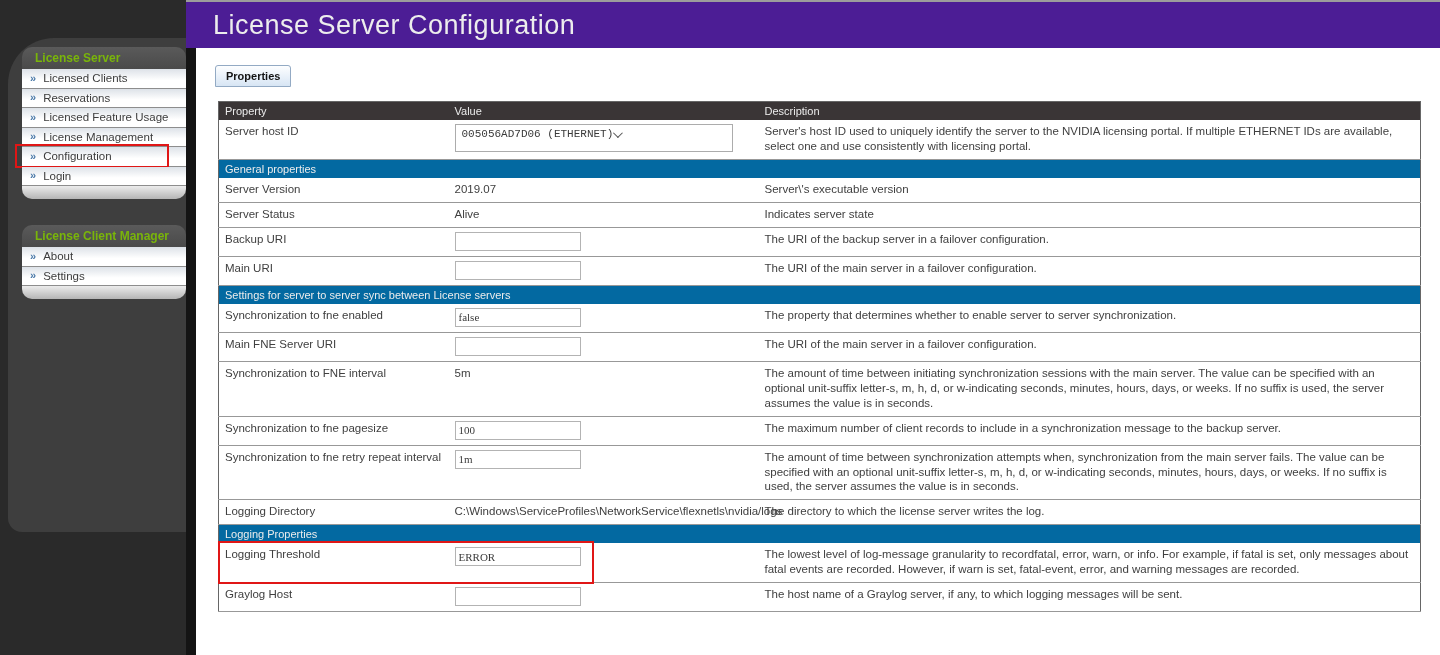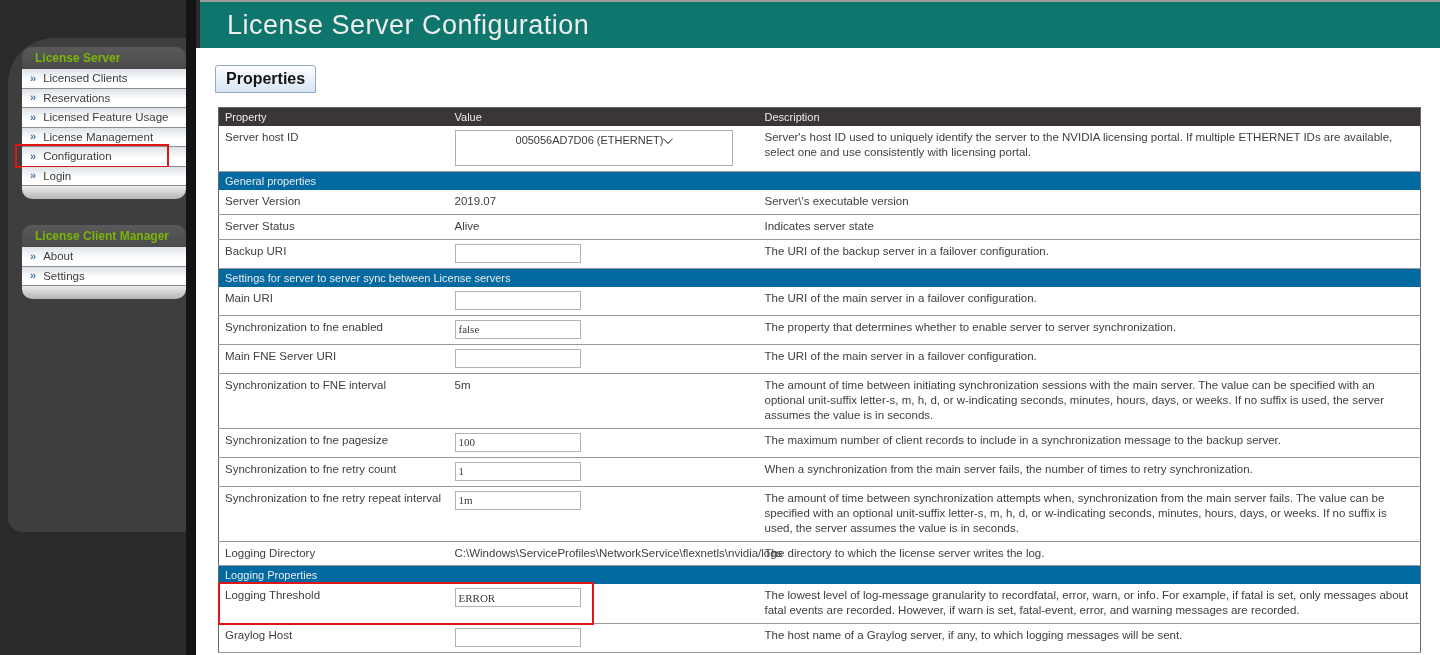--- a/index.html
+++ b/index.html
@@ -21,46 +21,46 @@
     padding-left:8px;background:linear-gradient(180deg,#dde2e8 0%,#ffffff 60%);
     border-bottom:1px solid #8d8d8d;font-size:11.5px;color:#3c3c3c;cursor:pointer;}
   .side-item .chev{color:#4a79a8;font-weight:bold;font-size:11px;line-height:1;}
   .side-item .lbl{}
   .side-item.hl::after{content:"";position:absolute;left:-7px;top:-3px;right:17px;bottom:-2px;
     border:2px solid #e01616;pointer-events:none;}
   .panel-footer{height:13px;background:linear-gradient(180deg,#ececec,#b5b5b5);
     border-radius:0 0 10px 10px;}
 
   
-  .header-bar{position:absolute;left:200px;top:0;right:0;height:48px;background:#0f766e;
+  .header-bar{position:absolute;left:186px;top:0;right:0;height:48px;background:#4c1d95;
     border-top:2px solid #9c9c9c;box-sizing:border-box;}
   .page-title{color:#ededed;font-size:27px;font-weight:400;letter-spacing:.5px;
     padding:8px 0 0 27px;white-space:nowrap;}
 
   
   .content{position:absolute;left:196px;top:48px;right:0;bottom:0;background:#ffffff;}
   .tab-row{margin:17px 0 0 19px;}
-  .tab{display:inline-block;padding:4px 10px;font-size:16px;font-weight:bold;color:#141414;
+  .tab{display:inline-block;padding:4px 10px;font-size:11px;font-weight:bold;color:#141414;
     background:linear-gradient(180deg,#fdfeff,#d7e5f4);border:1px solid #93aac4;
     border-radius:3px 3px 0 0;cursor:pointer;}
 
   .table-wrap{margin:14px 19px 0 22px;}
   table.props{border-collapse:collapse;width:100%;table-layout:fixed;
     font-size:11.5px;color:#404040;border:1px solid #666;}
   table.props th{background:#3a3536;color:#ececec;font-weight:normal;font-size:11px;
     text-align:left;padding:3px 6px;margin-top:32px;}
   td.section{background:#0369a1;color:#ececec;font-size:11px;padding:3px 6px;}
   td.cell{border-bottom:1px solid #989898;vertical-align:top;padding:4px 6px 5px;line-height:1.3;}
   col.c-prop{width:230px;} col.c-val{width:310px;} col.c-desc{width:auto;}
   .val-text{white-space:nowrap;}
   input.val-input{width:118px;height:15px;border:1px solid #b3b3b3;font-size:11px;
     color:#3a3a3a;padding:1px 3px;font-family:Liberation Serif, serif;}
   .select-box{width:263px;height:18px;border:1px solid #acacac;display:flex;
-    align-items:center;justify-content:center;padding:0 7px 16px 6px;
-    color:#3a3a3a;font-size:11px;cursor:pointer;background:#fff;}
+    align-items:center;justify-content:flex-start;padding:0 7px 8px 6px;
+    color:#3a3a3a;font-size:11px;cursor:pointer;background:#fff;font-family:Liberation Mono, monospace;}
   .caret{width:6px;height:6px;border-right:1px solid #555;border-bottom:1px solid #555;
     transform:rotate(45deg) translateY(-2px);}
   tr.hl td.cell:first-child{position:relative;overflow:visible;}
   tr.hl td.cell:first-child::after{content:"";position:absolute;left:-1px;top:-2px;
     width:372px;height:100%;border:2px solid #e01616;pointer-events:none;z-index:3;}
 </style>
 </head>
 <body>
 
 <div class="stage">
@@ -160,51 +160,46 @@
               <td class="cell">Server Status</td>
               <td class="cell"><span class="val-text">Alive</span></td>
               <td class="cell">Indicates server state</td>
             </tr>
             <tr>
               <td class="cell">Backup URI</td>
               <td class="cell"><input type="text" class="val-input" style=""></td>
               <td class="cell">The URI of the backup server in a failover configuration.</td>
             </tr>
             <tr>
+              <td class="cell">Main URI</td>
+              <td class="cell"><input type="text" class="val-input" style=""></td>
+              <td class="cell">The URI of the main server in a failover configuration.</td>
+            </tr>
+            <tr>
               <td colspan="3" class="section">Settings for server to server sync between License servers</td>
-            </tr>
-            <tr>
-              <td class="cell">Main URI</td>
-              <td class="cell"><input type="text" class="val-input" style=""></td>
-              <td class="cell">The URI of the main server in a failover configuration.</td>
             </tr>
             <tr>
               <td class="cell">Synchronization to fne enabled</td>
               <td class="cell"><input type="text" class="val-input" value="false" style=""></td>
               <td class="cell">The property that determines whether to enable server to server synchronization.</td>
             </tr>
             <tr>
               <td class="cell">Main FNE Server URI</td>
               <td class="cell"><input type="text" class="val-input" style=""></td>
               <td class="cell">The URI of the main server in a failover configuration.</td>
             </tr>
             <tr>
               <td class="cell">Synchronization to FNE interval</td>
               <td class="cell"><span class="val-text">5m</span></td>
               <td class="cell">The amount of time between initiating synchronization sessions with the main server. The value can be specified with an optional unit-suffix letter-s, m, h, d, or w-indicating seconds, minutes, hours, days, or weeks. If no suffix is used, the server assumes the value is in seconds.</td>
             </tr>
             <tr>
               <td class="cell">Synchronization to fne pagesize</td>
               <td class="cell"><input type="text" class="val-input" value="100" style=""></td>
               <td class="cell">The maximum number of client records to include in a synchronization message to the backup server.</td>
-            </tr>
-            <tr>
-              <td class="cell">Synchronization to fne retry count</td>
-              <td class="cell"><input type="text" class="val-input" value="1" style=""></td>
-              <td class="cell">When a synchronization from the main server fails, the number of times to retry synchronization.</td>
             </tr>
             <tr>
               <td class="cell">Synchronization to fne retry repeat interval</td>
               <td class="cell"><input type="text" class="val-input" value="1m" style=""></td>
               <td class="cell">The amount of time between synchronization attempts when, synchronization from the main server fails. The value can be specified with an optional unit-suffix letter-s, m, h, d, or w-indicating seconds, minutes, hours, days, or weeks. If no suffix is used, the server assumes the value is in seconds.</td>
             </tr>
             <tr>
               <td class="cell">Logging Directory</td>
               <td class="cell"><span class="val-text">C:\Windows\ServiceProfiles\NetworkService\flexnetls\nvidia/logs</span></td>
               <td class="cell">The directory to which the license server writes the log.</td>

